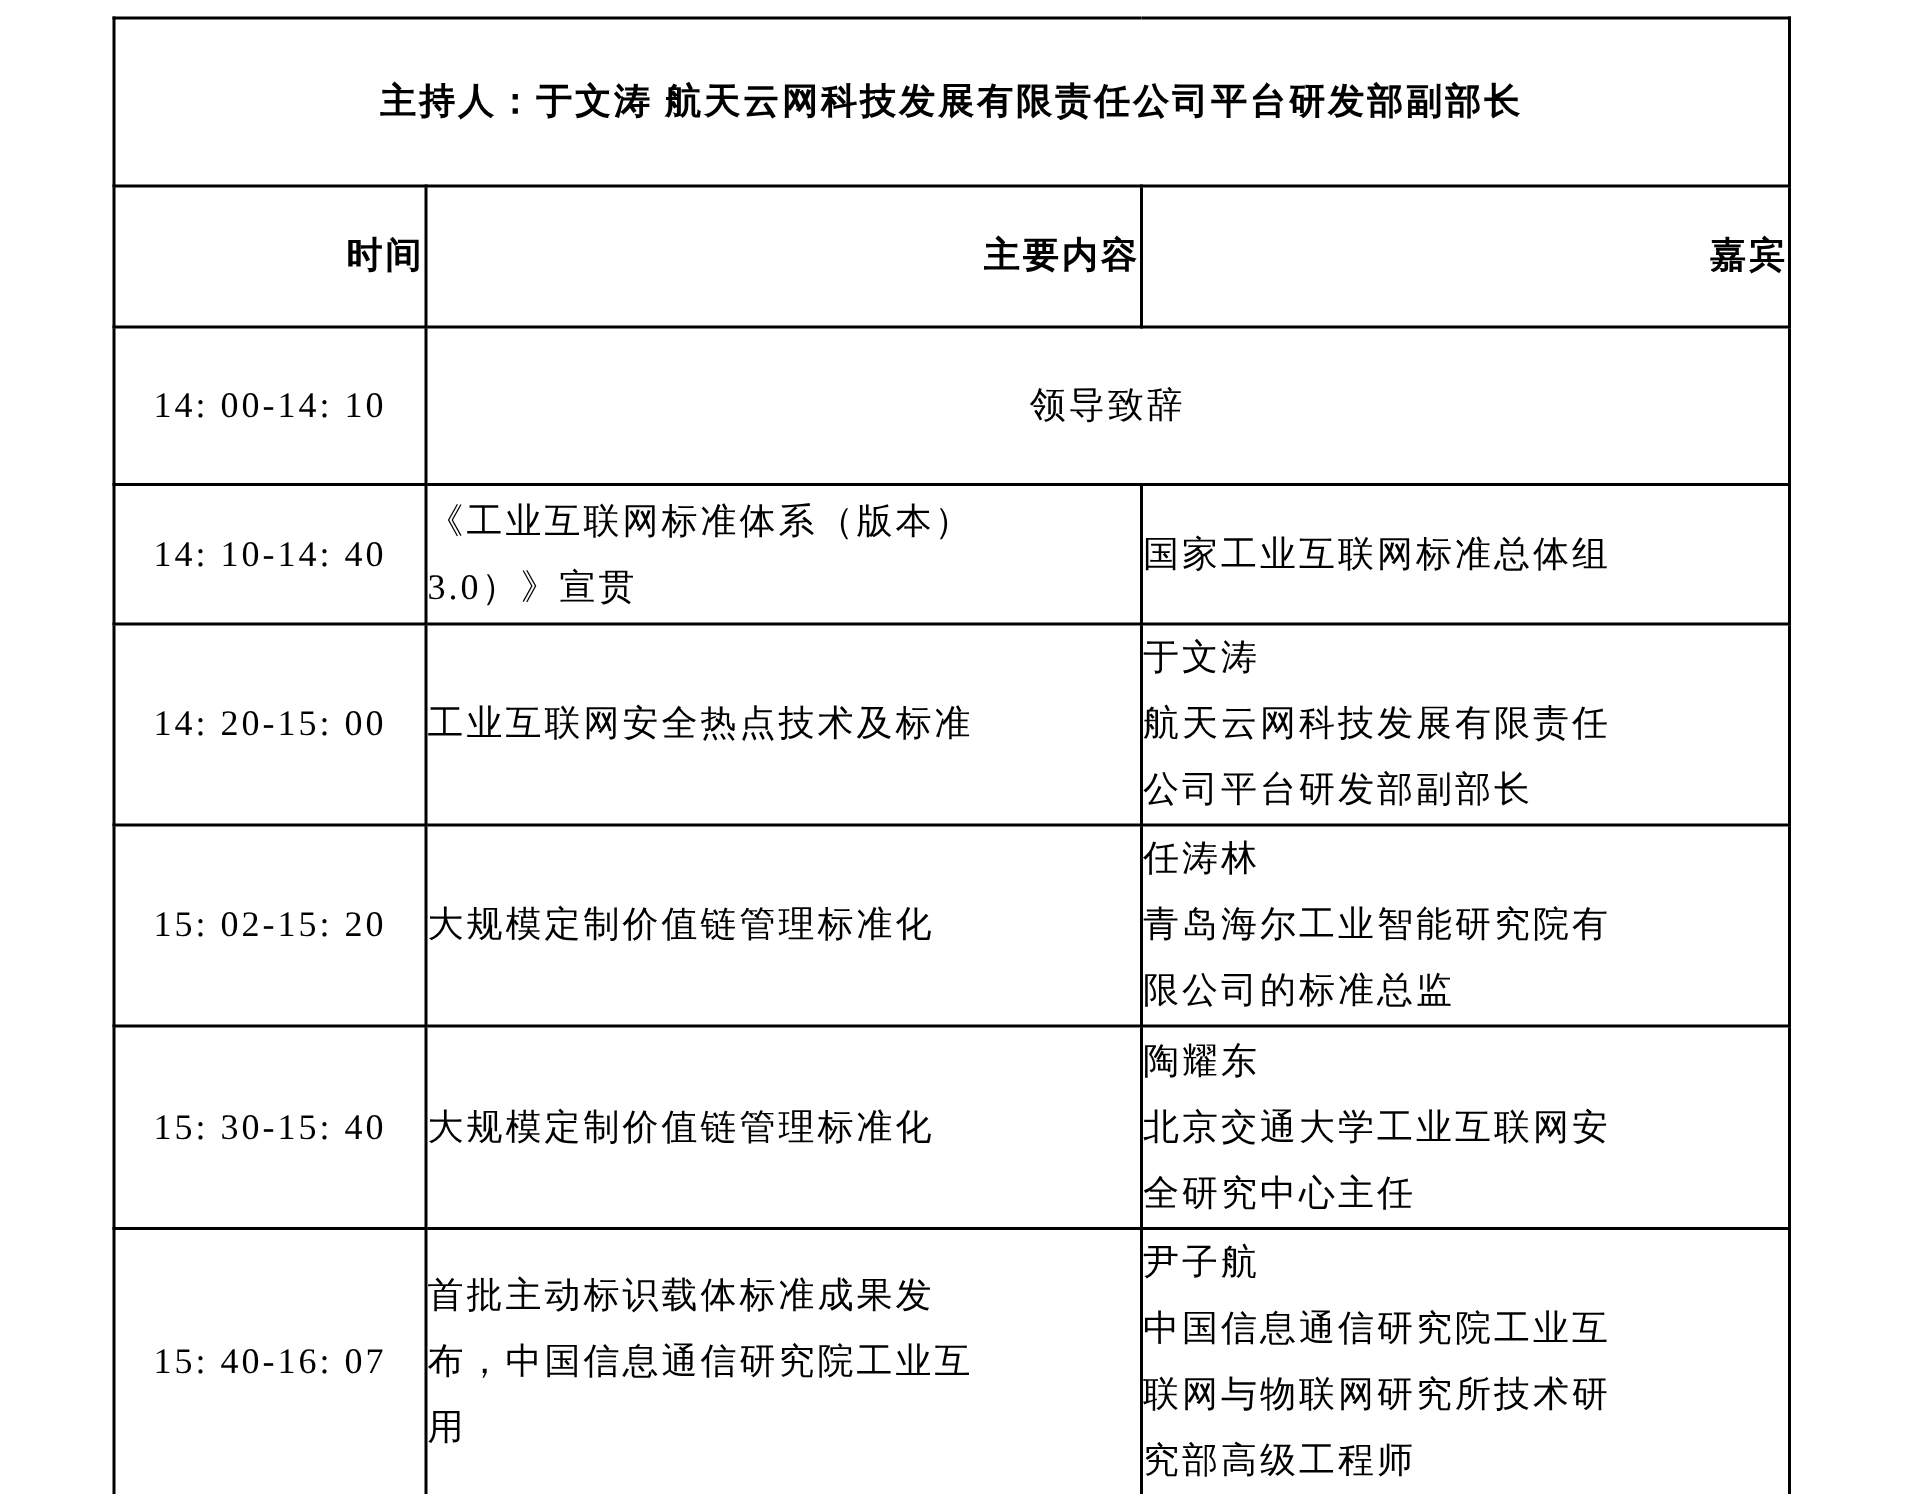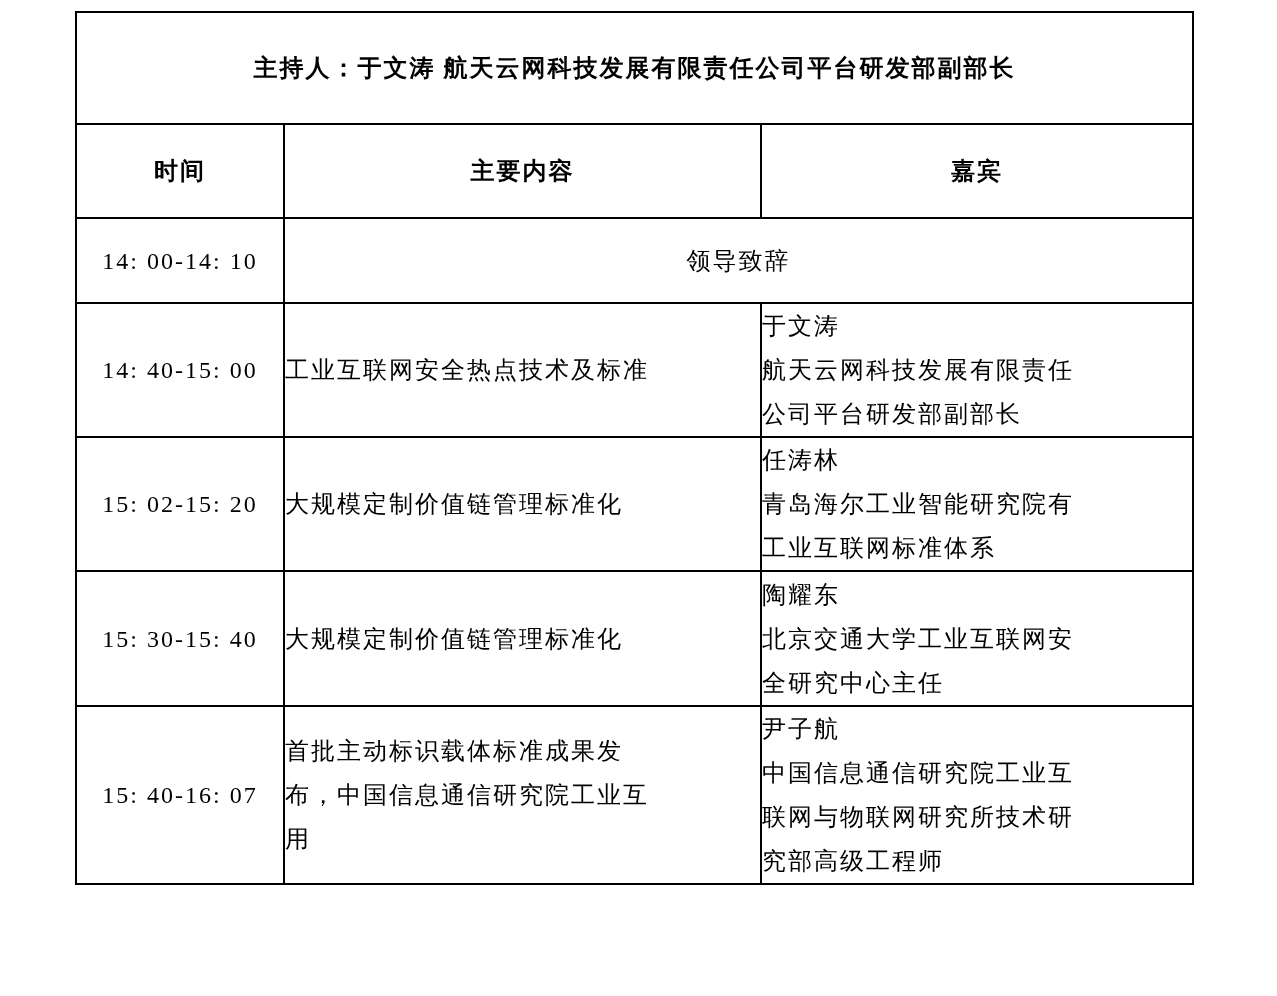--- a/index.html
+++ b/index.html
@@ -35,21 +35,21 @@
     line-height: 44px;
     padding: 0;
     overflow: hidden;
   }
   td.host-cell {
     text-align: center;
     font-weight: bold;
     letter-spacing: 2px;
   }
   td.col-header {
-    text-align: center;
+    text-align: right;
     font-weight: bold;
     font-family: Liberation Serif, serif;
   }
   td.time-cell {
     text-align: center;
     letter-spacing: 1px;
   }
   td.content-cell, td.guest-cell {
     text-align: left;
     padding-left: 16px;
@@ -73,37 +73,43 @@
     </colgroup>
     <tbody>
       <tr style="height:112px">
         <td colspan="3" class="host-cell">主持人：于文涛 航天云网科技发展有限责任公司平台研发部副部长</td>
       </tr>
       <tr style="height:94px">
         <td class="col-header">时间</td>
         <td class="col-header">主要内容</td>
         <td class="col-header">嘉宾</td>
       </tr>
-      <tr style="height:85px">
+      <tr style="height:105px">
         <td class="time-cell">14: 00-14: 10</td>
         <td colspan="2" class="merged-center">领导致辞</td>
       </tr>
+      <tr style="height:93px">
+        <td class="time-cell">14: 10-14: 40</td>
+        <td class="content-cell">《工业互联网标准体系（版本）
+3.0）》宣贯</td>
+        <td class="guest-cell">国家工业互联网标准总体组</td>
+      </tr>
       <tr style="height:133px">
-        <td class="time-cell">14: 40-15: 00</td>
+        <td class="time-cell">14: 20-15: 00</td>
         <td class="content-cell">工业互联网安全热点技术及标准</td>
         <td class="guest-cell">于文涛
 航天云网科技发展有限责任
 公司平台研发部副部长</td>
       </tr>
       <tr style="height:134px">
         <td class="time-cell">15: 02-15: 20</td>
         <td class="content-cell">大规模定制价值链管理标准化</td>
         <td class="guest-cell">任涛林
 青岛海尔工业智能研究院有
-工业互联网标准体系</td>
+限公司的标准总监</td>
       </tr>
       <tr style="height:135px">
         <td class="time-cell">15: 30-15: 40</td>
         <td class="content-cell">大规模定制价值链管理标准化</td>
         <td class="guest-cell">陶耀东
 北京交通大学工业互联网安
 全研究中心主任</td>
       </tr>
       <tr style="height:173px">
         <td class="time-cell">15: 40-16: 07</td>

